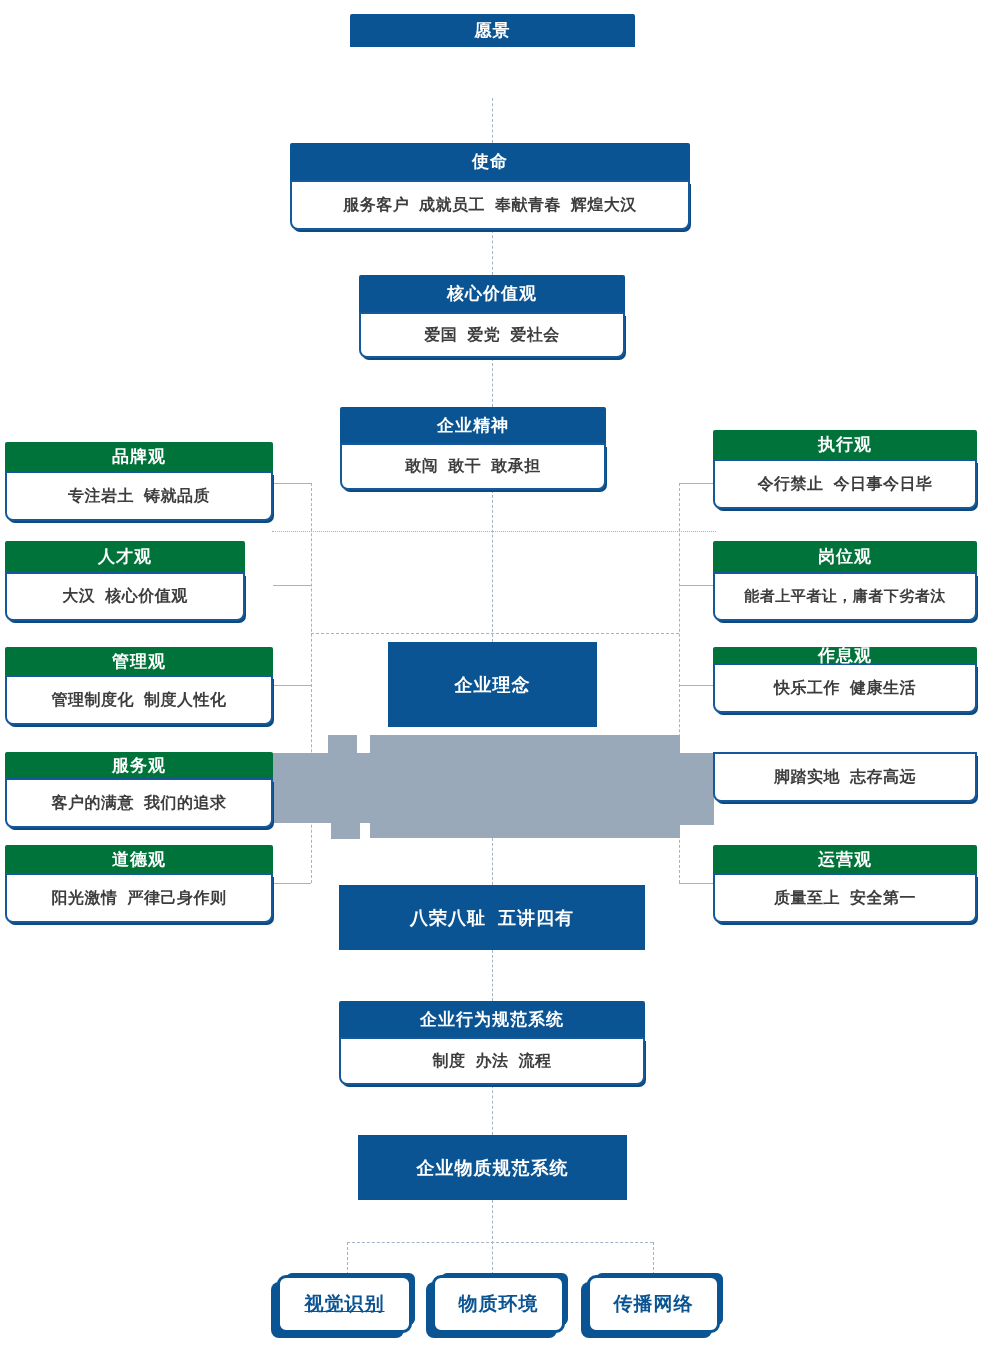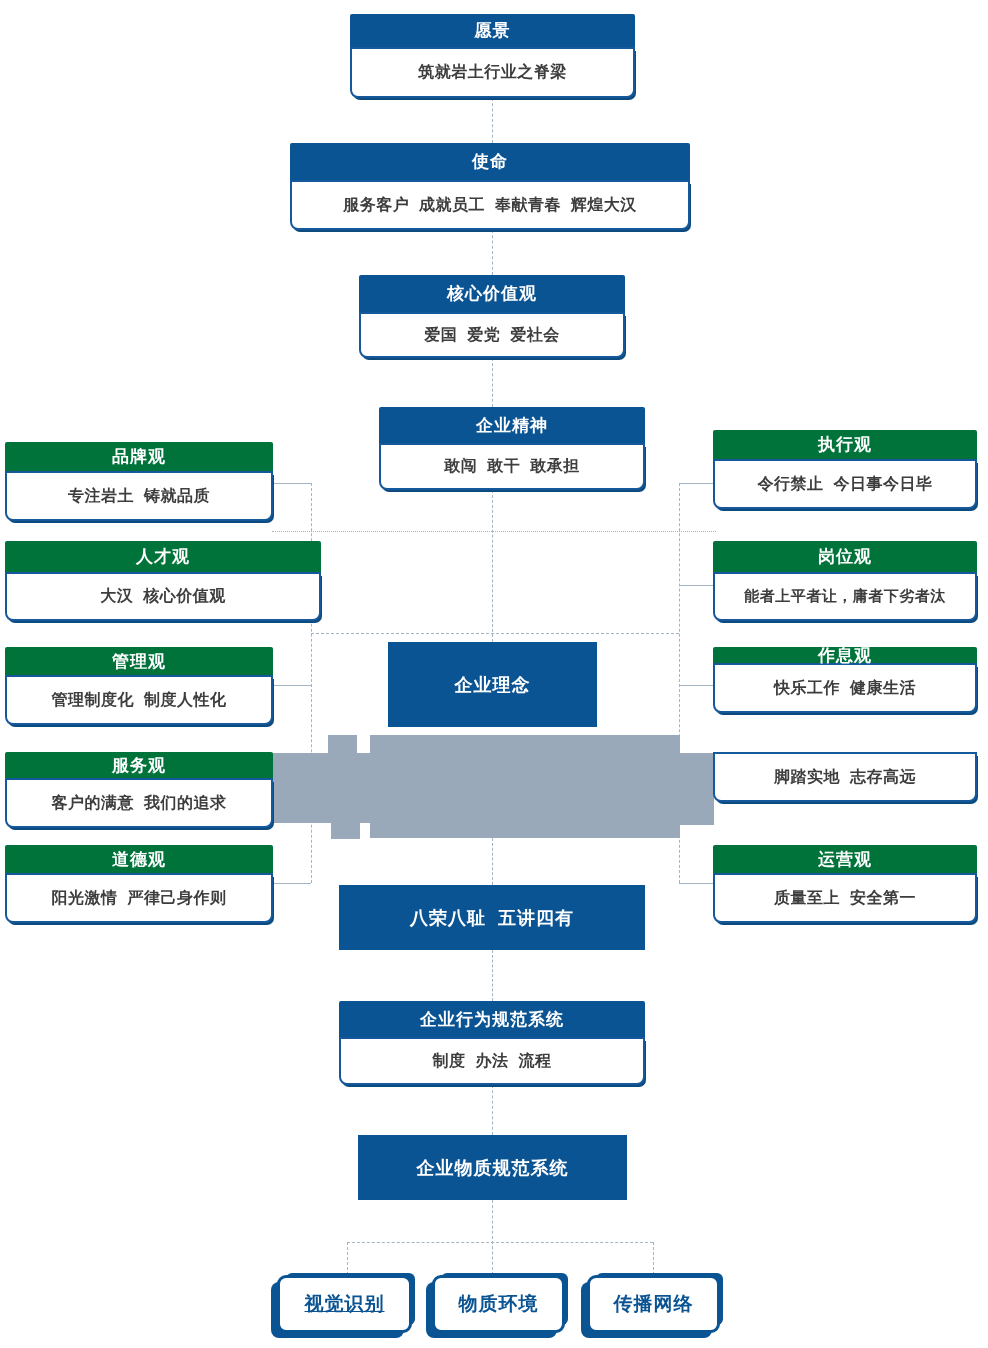--- a/index.html
+++ b/index.html
@@ -96,54 +96,53 @@
   <div class="vdash" style="left:653px;top:1242px;height:33px;"></div>
 
   <div class="grayblock" style="left:370px;top:735px;width:310px;height:103px;"></div>
   <div class="grayblock" style="left:272px;top:753px;width:100px;height:70px;"></div>
   <div class="grayblock" style="left:680px;top:753px;width:34px;height:72px;"></div>
   <div class="grayblock" style="left:328px;top:735px;width:29px;height:19px;"></div>
   <div class="grayblock" style="left:331px;top:820px;width:29px;height:19px;"></div>
 
   <div class="card" style="left:350px;top:14px;width:285px;">
     <div class="card-header blue" style="height:33px;">愿景</div>
-    <div class="card-body" style="height:51px;">筑就岩土行业之脊梁</div>
   </div>
 
   <div class="card" style="left:290px;top:143px;width:400px;">
     <div class="card-header blue" style="height:37px;">使命</div>
     <div class="card-body" style="height:50px;">服务客户  成就员工  奉献青春  辉煌大汉</div>
   </div>
 
   <div class="card" style="left:359px;top:275px;width:266px;">
     <div class="card-header blue" style="height:37px;">核心价值观</div>
     <div class="card-body" style="height:46px;">爱国  爱党  爱社会</div>
   </div>
 
-  <div class="card" style="left:379px;top:407px;width:266px;border-radius:29px;">
+  <div class="card" style="left:340px;top:407px;width:266px;border-radius:29px;">
     <div class="card-header blue" style="height:36px;">企业精神</div>
     <div class="card-body" style="height:47px;">敢闯  敢干  敢承担</div>
   </div>
 
   <div class="solidbox" style="left:388px;top:642px;width:209px;height:85px;">企业理念</div>
 
   <div class="solidbox" style="left:339px;top:885px;width:306px;height:65px;">八荣八耻  五讲四有</div>
 
   <div class="card" style="left:339px;top:1001px;width:306px;">
     <div class="card-header blue" style="height:36px;">企业行为规范系统</div>
     <div class="card-body" style="height:48px;">制度  办法  流程</div>
   </div>
 
   <div class="solidbox" style="left:358px;top:1135px;width:269px;height:65px;">企业物质规范系统</div>
 
   <div class="card" style="left:5px;top:442px;width:268px;">
     <div class="card-header green" style="height:29px;">品牌观</div>
     <div class="card-body" style="height:50px;">专注岩土  铸就品质</div>
   </div>
-  <div class="card" style="left:5px;top:541px;width:316px;">
+  <div class="card" style="left:5px;top:541px;width:240px;">
     <div class="card-header green" style="height:31px;">人才观</div>
     <div class="card-body" style="height:49px;">大汉  核心价值观</div>
   </div>
   <div class="card" style="left:5px;top:647px;width:268px;">
     <div class="card-header green" style="height:28px;">管理观</div>
     <div class="card-body" style="height:50px;">管理制度化  制度人性化</div>
   </div>
   <div class="card" style="left:5px;top:752px;width:268px;">
     <div class="card-header green" style="height:26px;">服务观</div>
     <div class="card-body" style="height:50px;">客户的满意  我们的追求</div>

